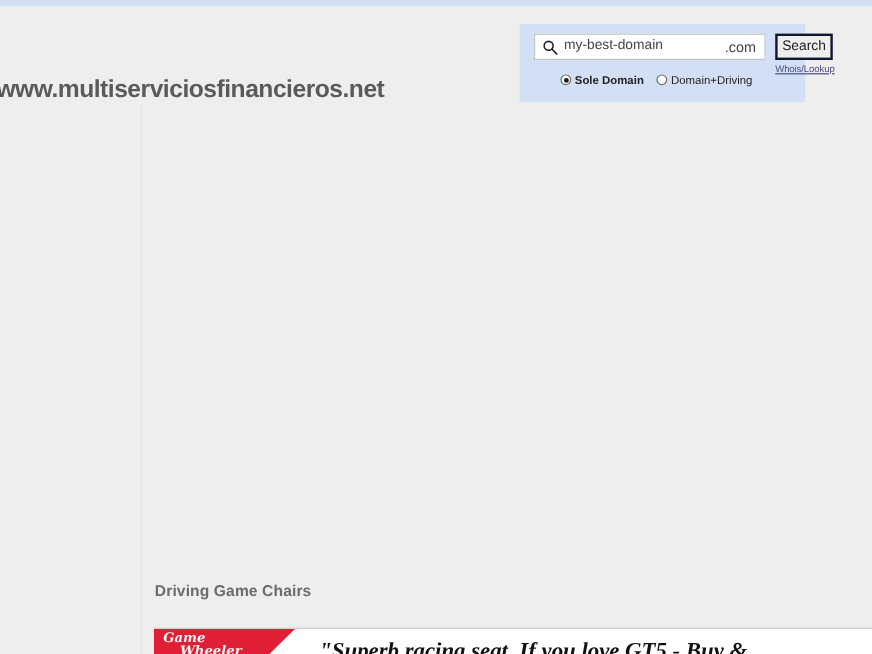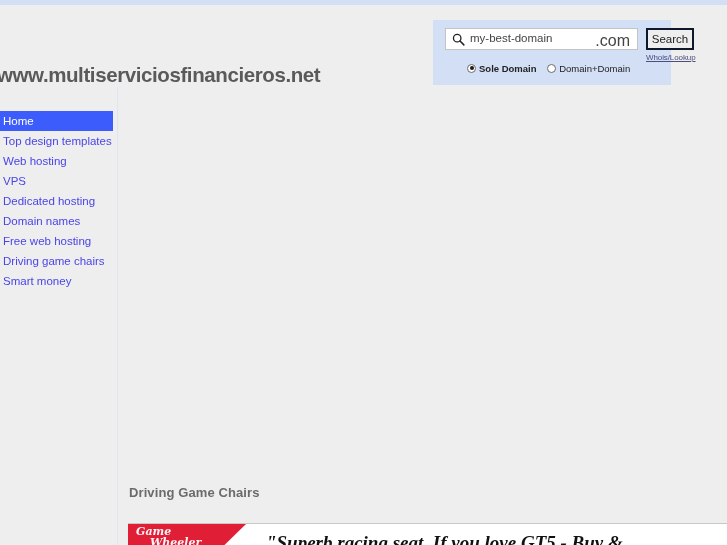--- a/index.html
+++ b/index.html
@@ -89,21 +89,21 @@
     outline: none;
     background: transparent;
     font-family: "Liberation Sans", sans-serif;
     font-size: 11.5px;
     color: #444444;
     padding: 0;
   }
   .tld-suffix {
     position: absolute;
     right: 7px; top: 3px;
-    font-size: 16px;
+    font-size: 12px;
     color: #444444;
   }
   .search-button {
     position: absolute;
     left: 213px; top: 8px;
     width: 48px; height: 22px;
     background: #eeeeee;
     border: 2px solid #0f172a;
     font-family: "Liberation Sans", sans-serif;
     font-size: 11.5px;
@@ -268,40 +268,29 @@
 
     <button class="search-button">Search</button>
 
     <a class="whois-link" href="#">Whois/Lookup</a>
 
     <div class="radio-row">
       <span class="radio-opt">
         <span class="radio-mark checked"></span><span class="radio-label-on">Sole Domain</span>
       </span>
       <span class="radio-opt">
-        <span class="radio-mark"></span><span>Domain+Domain</span>
+        <span class="radio-mark"></span><span>Domain+Driving</span>
       </span>
     </div>
 
   </div>
 </div>
 
 <div class="page-body">
 
-  <div class="sidebar">
-    <a class="nav-item active" href="#">Home</a>
-    <a class="nav-item" href="#">Top design templates</a>
-    <a class="nav-item" href="#">Web hosting</a>
-    <a class="nav-item" href="#">VPS</a>
-    <a class="nav-item" href="#">Dedicated hosting</a>
-    <a class="nav-item" href="#">Domain names</a>
-    <a class="nav-item" href="#">Free web hosting</a>
-    <a class="nav-item" href="#">Driving game chairs</a>
-    <a class="nav-item" href="#">Smart money</a>
-  </div>
 
   <div class="content-divider"></div>
 
   <div class="content">
 
     <div class="section-heading">Driving Game Chairs</div>
 
     <div class="promo-banner">
       <div class="promo-flag"></div>
       <div class="promo-flag-text">

